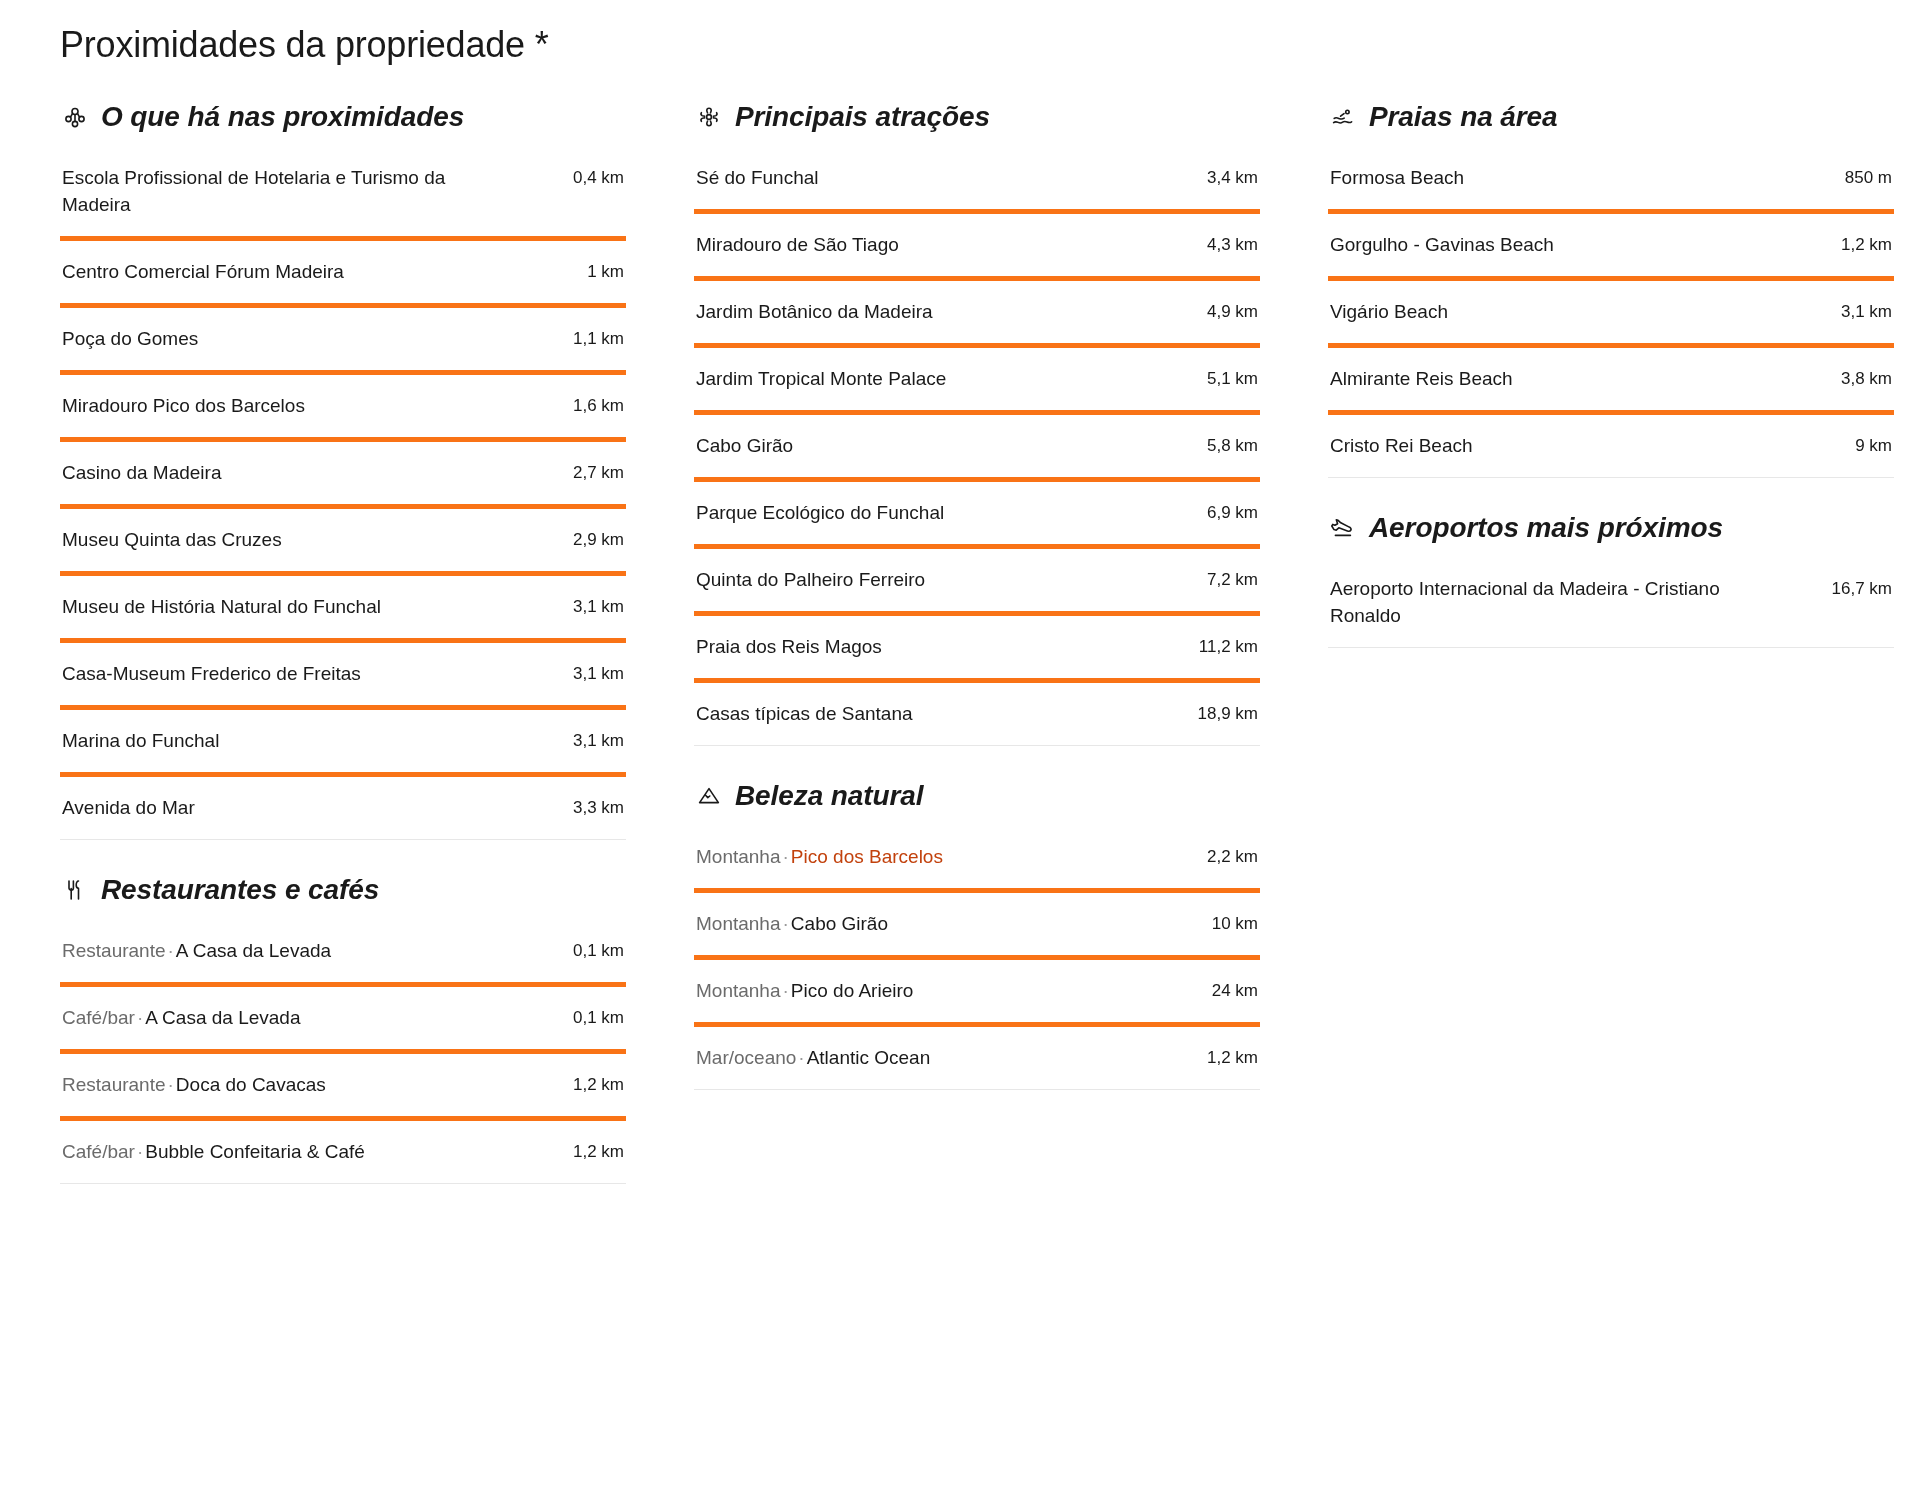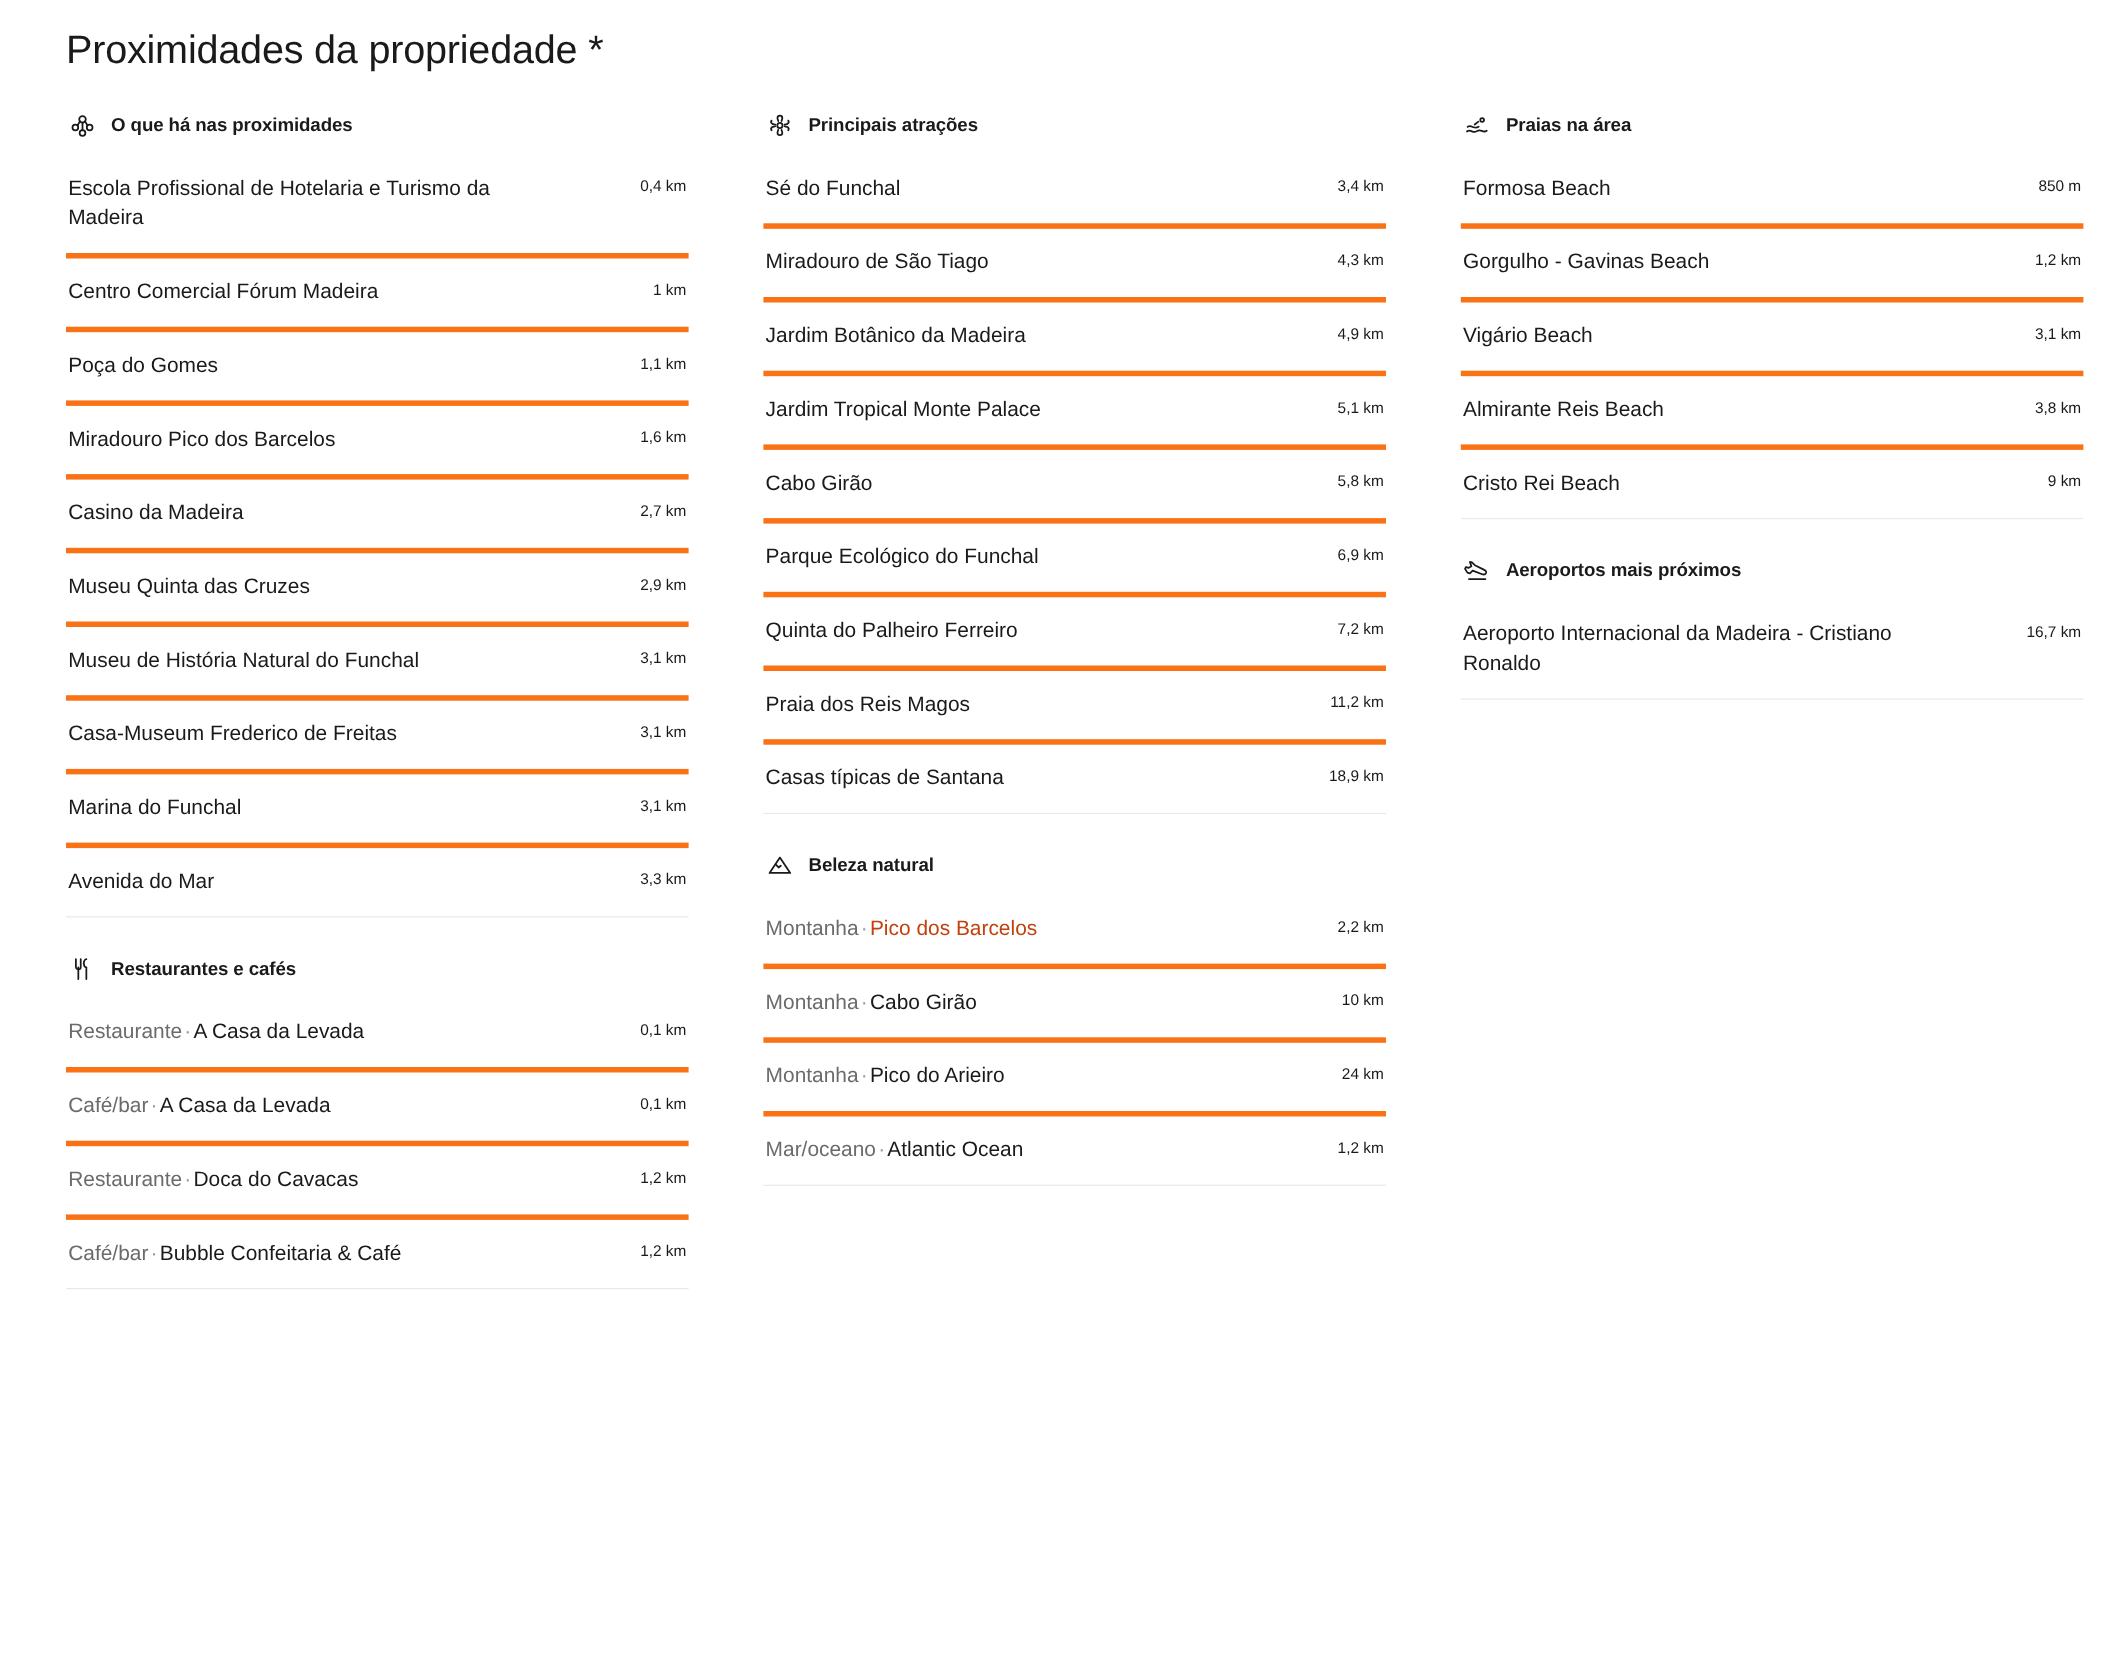--- a/index.html
+++ b/index.html
@@ -53,45 +53,46 @@
     width: 26px;
     height: 26px;
     flex: 0 0 26px;
     display: flex;
     align-items: center;
     justify-content: center;
     color: #1a1a1a;
   }
   .group-header .icon svg { display: block; }
   .group-title {
-    font-size: 17px;
+    font-size: 28px;
     font-weight: 700;
     color: #1a1a1a;
     letter-spacing: -0.1px;
+    font-style: italic;
   }
 
   .list { display: block; }
   .row {
     display: flex;
     align-items: flex-start;
     justify-content: space-between;
     gap: 16px;
     padding: 18px 2px 17px 2px;
     border-bottom: 5px solid #f97316;
     min-height: 60px;
   }
   .row:last-child { border-bottom: 1px solid #e7e7e7; }
   .row .name {
     font-size: 19px;
     line-height: 1.42;
     color: #1a1a1a;
     max-width: 440px;
   }
   .row .dist {
-    font-size: 14px;
+    font-size: 17px;
     line-height: 1.42;
     color: #1a1a1a;
     white-space: nowrap;
     padding-top: 1px;
   }
   .row.dim .name { color: #6b6b6b; }
   .row.dim .dist { color: #1a1a1a; }
 
   .row .name .sep { color: #9a9a9a; padding: 0 2px; }
 </style>

